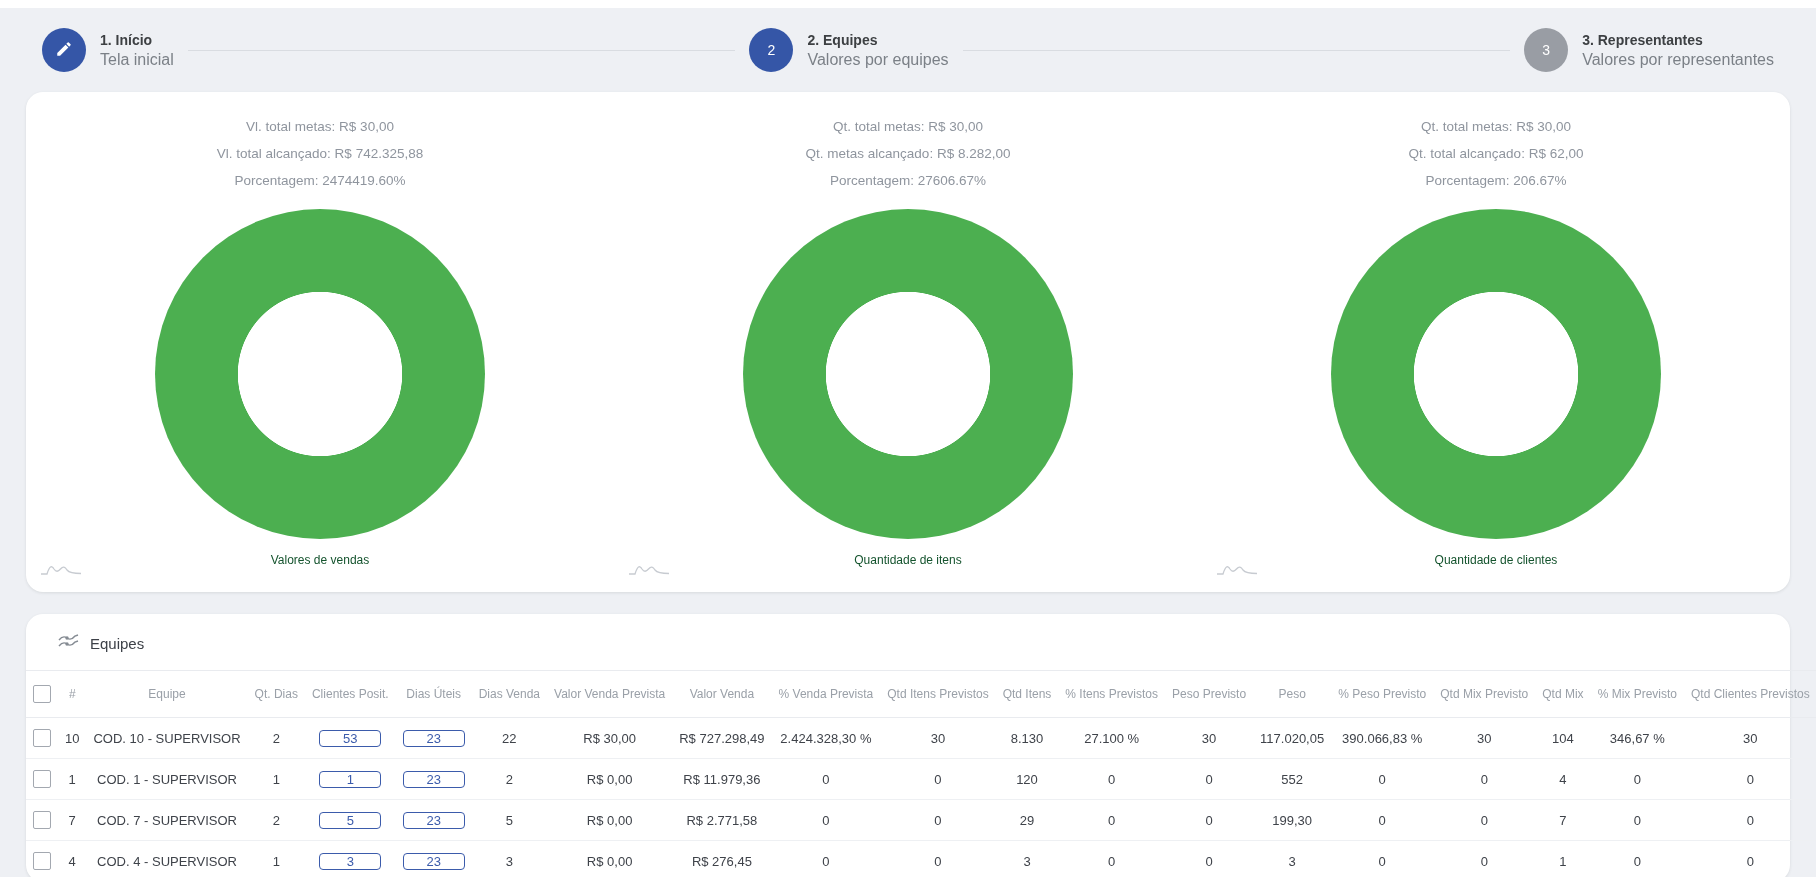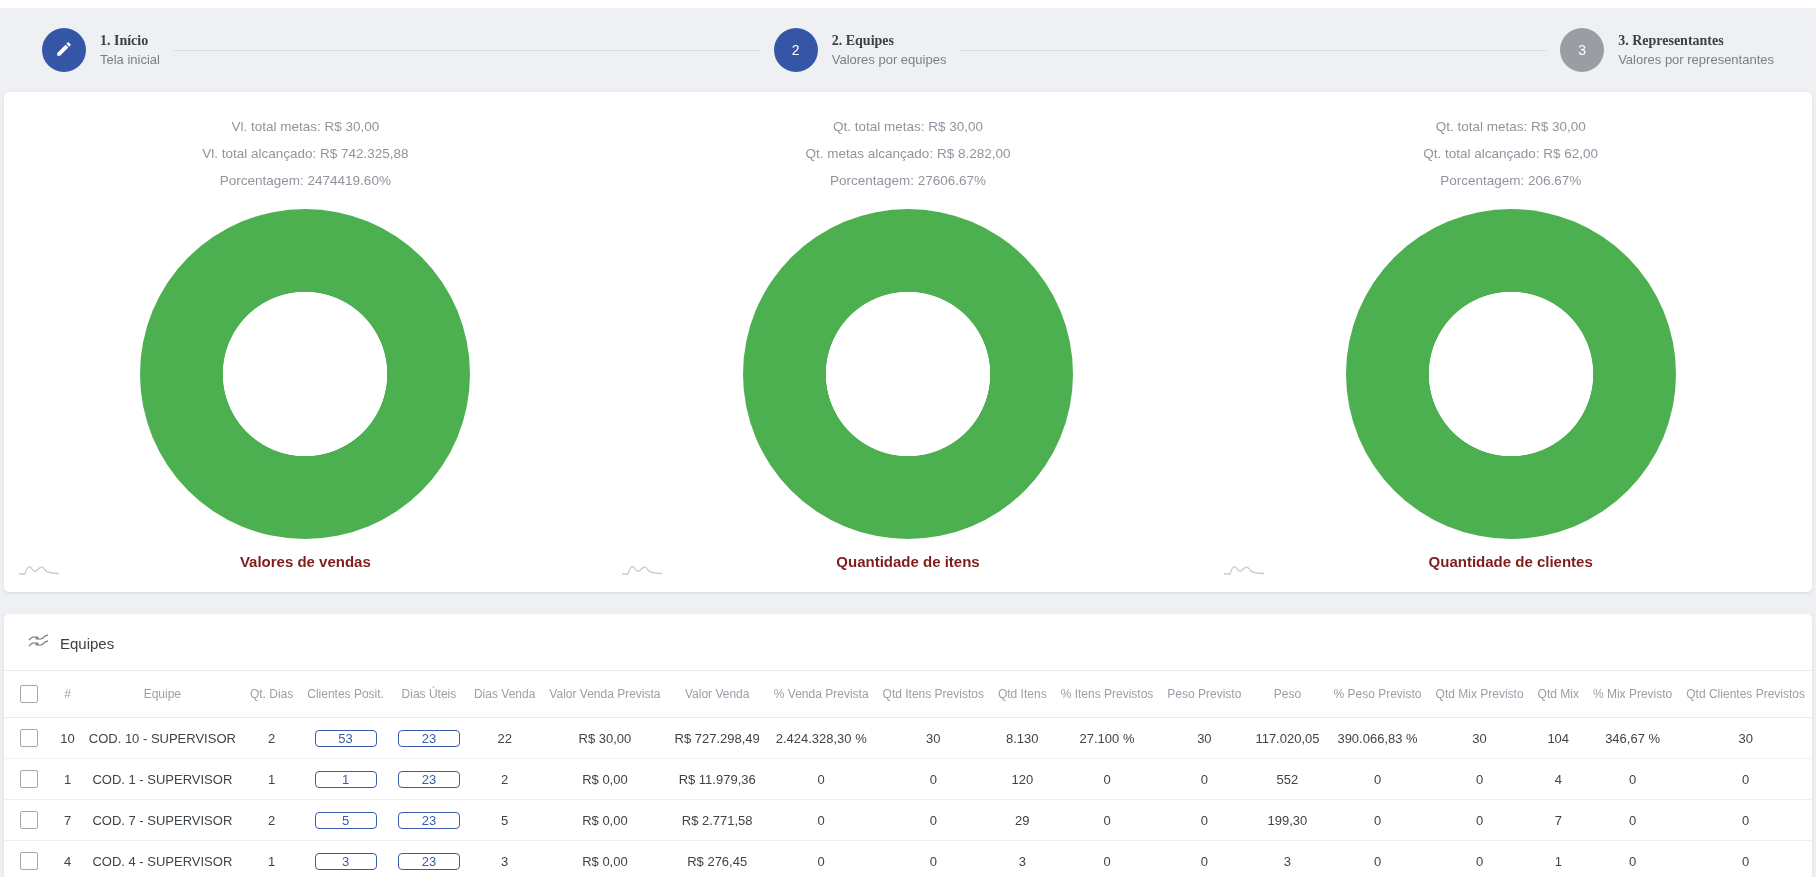--- a/index.html
+++ b/index.html
@@ -8,42 +8,42 @@
   .topstrip { height:8px; background:#ffffff; }
 
   
   .stepper { display:flex; align-items:center; height:84px; padding:0 42px; }
   .step { display:flex; align-items:center; gap:14px; flex:0 0 auto; }
   .step-circle { width:44px; height:44px; border-radius:50%; display:flex;
     align-items:center; justify-content:center; color:#fff; font-size:14px; font-weight:500; }
   .step-circle.active { background:#3556a7; }
   .step-circle.inactive { background:#999da4; }
   .step-labels { display:flex; flex-direction:column; gap:3px; }
-  .step-title { font-size:14px; font-weight:700; color:#3d4043; white-space:nowrap;font-family:Liberation Serif, serif; }
-  .step-sub { font-size:13px; color:#7b8087; white-space:nowrap; }
+  .step-title { font-size:14px; font-weight:700; color:#3d4043; white-space:nowrap; }
+  .step-sub { font-size:16px; color:#7b8087; white-space:nowrap; }
   .connector { flex:1 1 auto; height:1px; background:#d9dce1; margin:0 14px; }
 
   
-  .card { background:#fff; border-radius:5px; box-shadow:0 1px 3px rgba(60,64,67,.12);
-    margin:0 4px; }
+  .card { background:#fff; border-radius:17px; box-shadow:0 1px 3px rgba(60,64,67,.12);
+    margin:0 26px; }
 
   
   .charts-card { height:500px; padding:26px 0 10px; }
   .charts { display:flex; height:100%; }
   .chart-block { flex:1 1 0; position:relative; display:flex; flex-direction:column;
     align-items:center; }
   .chart-stat { font-size:13.5px; color:#8f959e; margin-bottom:10px; line-height:17px; }
   .donut { width:330px; height:330px; border-radius:50%; margin:10px 0 14px;
     background:radial-gradient(circle closest-side, #ffffff 49.6%, #4caf50 50%); }
-  .chart-label { font-size:15px; font-weight:700; color:#7f1d1d; }
+  .chart-label { font-size:12px; font-weight:400; color:#14532d; }
   .wave-icon { position:absolute; left:14px; bottom:2px; }
 
   
   .table-card { margin-top:22px; }
-  .table-title-row { display:flex; align-items:center; gap:10px; padding:19px 24px 17px; }
+  .table-title-row { display:flex; align-items:center; gap:10px; padding:19px 32px 17px; }
   .table-title { font-size:15px; font-weight:500; color:#3d4148; }
   table { width:100%; border-collapse:collapse; }
   thead th { border-top:1px solid #e9ebef; border-bottom:1px solid #e9ebef;
     color:#9aa0a8; font-weight:400; font-size:12px; padding:14px 7px; white-space:nowrap; }
   tbody td { border-bottom:1px solid #eef0f3; font-size:13px; color:#3f434a;
     padding:5px 7px; height:41px; white-space:nowrap; }
   .al { text-align:center; } .ac { text-align:center; }
   .sel { width:56px; text-align:center; }
   .cb { display:inline-block; width:18px; height:18px; border:1px solid #a3a8b0;
     border-radius:2px; background:#fff; vertical-align:middle; cursor:pointer; }

